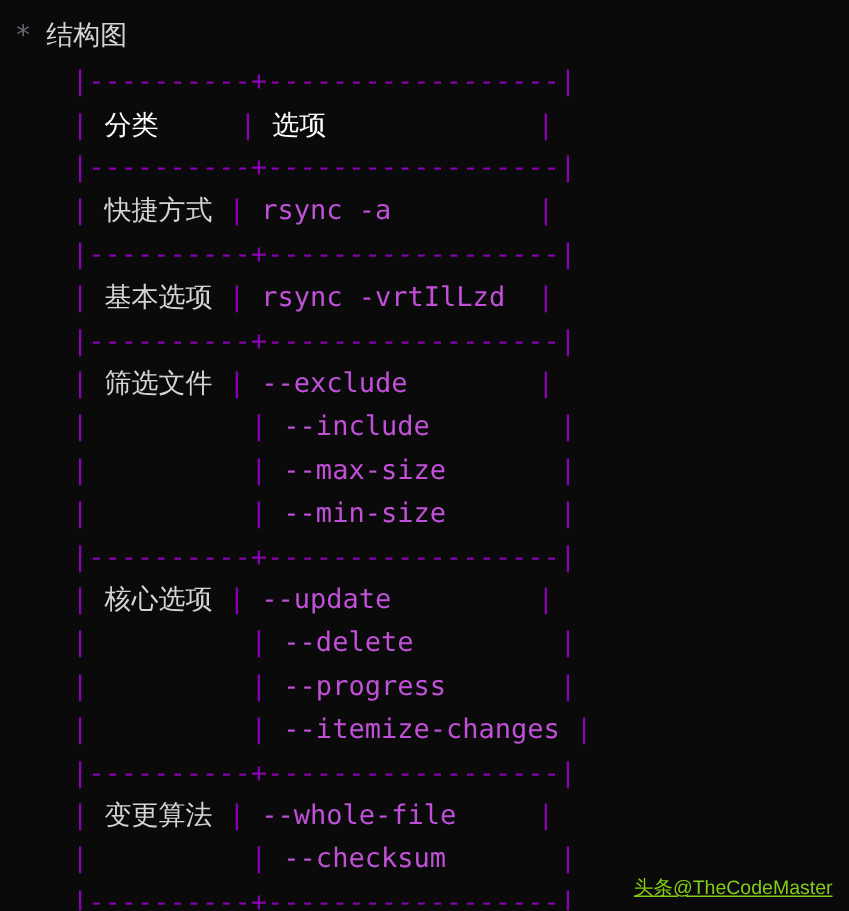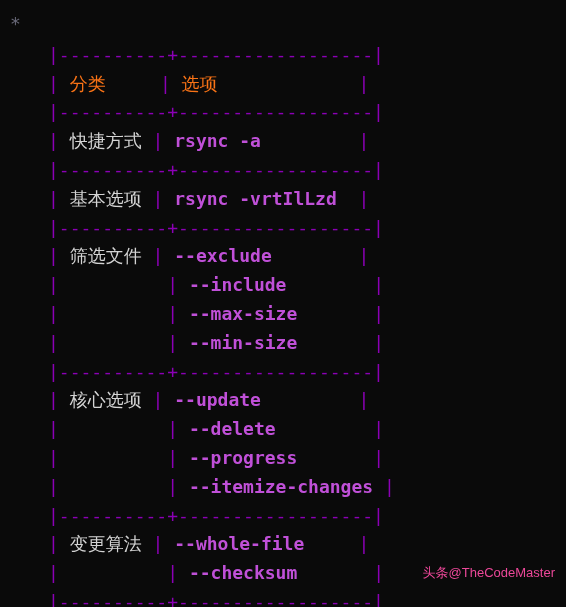--- a/index.html
+++ b/index.html
@@ -33,43 +33,45 @@
     }
     .table {
       margin-left: 38px;
       white-space: pre;
       font-family: "Menlo", "Monaco", "Consolas", monospace;
     }
     .border {
       color: #8B00B5;
     }
     .header-label {
-      color: #f97316;
+      color: #ffffff;
     }
     .row-label {
       color: #d4d4d4;
       text-align: right;
     }
     .row-value {
       color: #c050d8;
-      font-weight: bold;
+      font-weight: normal;
     }
     .watermark {
       position: absolute;
       right: 8px;
-      bottom: 23px;
-      color: #ec4899;
+      bottom: 4px;
+      color: #84cc16;
       font-size: 13px;
       font-family: "PingFang SC", "Microsoft YaHei", sans-serif;
       background: rgba(10,10,10,0.5);
       padding: 0 3px;
+      text-decoration: underline;
     }
   </style>
 </head>
 <body>
 
 <div class="title-row">
   <span class="bullet">*</span>
+  <span class="title">结构图</span>
 </div>
 
 <div class="table"><div><span class="border">|----------+------------------|</span></div><div><span class="border">| </span><span class="header-label">分类    </span><span class="border"> | </span><span class="header-label">选项            </span><span class="border"> |</span></div><div><span class="border">|----------+------------------|</span></div><div><span class="border">| </span><span class="row-label">快捷方式</span><span class="border"> | </span><span class="row-value">rsync -a        </span><span class="border"> |</span></div><div><span class="border">|----------+------------------|</span></div><div><span class="border">| </span><span class="row-label">基本选项</span><span class="border"> | </span><span class="row-value">rsync -vrtIlLzd </span><span class="border"> |</span></div><div><span class="border">|----------+------------------|</span></div><div><span class="border">| </span><span class="row-label">筛选文件</span><span class="border"> | </span><span class="row-value">--exclude       </span><span class="border"> |</span></div><div><span class="border">| </span><span class="row-label">        </span><span class="border"> | </span><span class="row-value">--include       </span><span class="border"> |</span></div><div><span class="border">| </span><span class="row-label">        </span><span class="border"> | </span><span class="row-value">--max-size      </span><span class="border"> |</span></div><div><span class="border">| </span><span class="row-label">        </span><span class="border"> | </span><span class="row-value">--min-size      </span><span class="border"> |</span></div><div><span class="border">|----------+------------------|</span></div><div><span class="border">| </span><span class="row-label">核心选项</span><span class="border"> | </span><span class="row-value">--update        </span><span class="border"> |</span></div><div><span class="border">| </span><span class="row-label">        </span><span class="border"> | </span><span class="row-value">--delete        </span><span class="border"> |</span></div><div><span class="border">| </span><span class="row-label">        </span><span class="border"> | </span><span class="row-value">--progress      </span><span class="border"> |</span></div><div><span class="border">| </span><span class="row-label">        </span><span class="border"> | </span><span class="row-value">--itemize-changes</span><span class="border"> |</span></div><div><span class="border">|----------+------------------|</span></div><div><span class="border">| </span><span class="row-label">变更算法</span><span class="border"> | </span><span class="row-value">--whole-file    </span><span class="border"> |</span></div><div><span class="border">| </span><span class="row-label">        </span><span class="border"> | </span><span class="row-value">--checksum      </span><span class="border"> |</span></div><div><span class="border">|----------+------------------|</span></div></div>
 
 <div class="watermark">头条@TheCodeMaster</div>
 
 </body></html>

